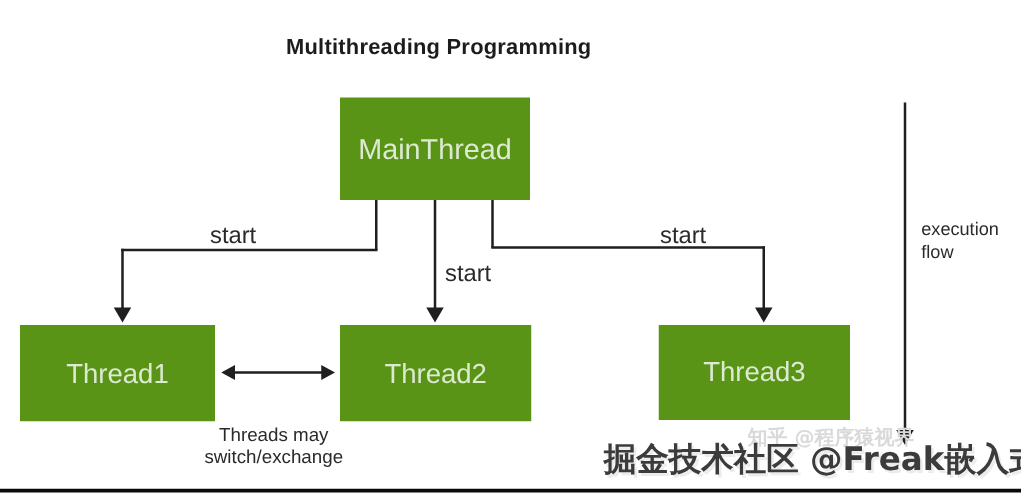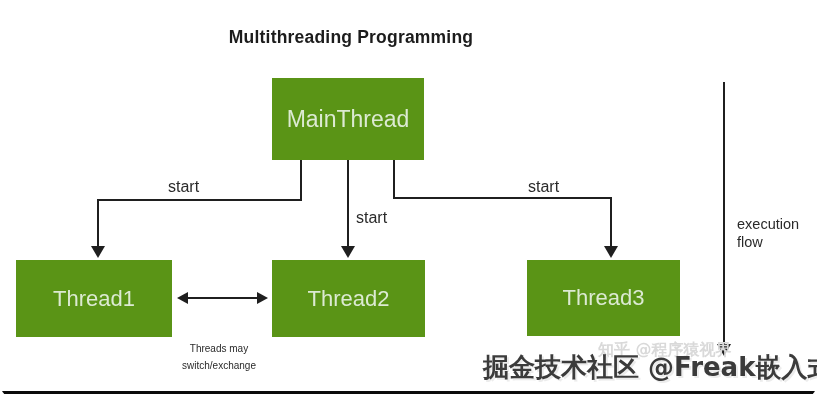--- a/index.html
+++ b/index.html
@@ -2,21 +2,20 @@
 <html><head>
 <meta charset="utf-8">
 <style>
   html,body{margin:0;padding:0;background:#ffffff;}
   #stage{
     position:relative;
     width:817px;height:400px;
     background:#ffffff;
     font-family:"Liberation Sans","DejaVu Sans",sans-serif;
     overflow:hidden;
-    border-radius:17px;
   }
   .title{
     position:absolute;left:216px;top:27px;width:270px;
     font-size:17.5px;font-weight:bold;color:#1c1c1c;
     text-align:center;letter-spacing:0.2px;
   }
   .box{
     position:absolute;
     background:#5a9416;
     color:#dcead2;
@@ -42,29 +41,29 @@
     border-bottom:6px solid transparent;
     border-right:11px solid #1f1f1f;
   }
   .arrow-right{
     position:absolute;width:0;height:0;
     border-top:6px solid transparent;
     border-bottom:6px solid transparent;
     border-left:11px solid #1f1f1f;
   }
   .start-label{
-    position:absolute;font-size:16px;color:#2a2a2a;
+    position:absolute;font-size:19px;color:#2a2a2a;
   }
   .exchange-note{
     position:absolute;left:148px;top:340px;width:142px;
-    font-size:10px;line-height:17px;color:#2a2a2a;text-align:center;
+    font-size:15px;line-height:17px;color:#2a2a2a;text-align:center;
   }
   .flow-note{
     position:absolute;left:737px;top:176px;width:75px;
-    font-size:14.5px;line-height:17.5px;color:#2a2a2a;text-align:left;margin-top:40px;
+    font-size:14.5px;line-height:17.5px;color:#2a2a2a;text-align:left;
   }
   .wm-faint{
     position:absolute;left:598px;top:340px;
     font-size:16px;font-weight:bold;color:#d9d9d9;
     white-space:nowrap;
     font-family:"DejaVu Sans","Liberation Sans",sans-serif;
   }
   .wm-main{
     position:absolute;left:483px;top:350px;
     font-size:26px;font-weight:bold;color:#3b3b3b;

